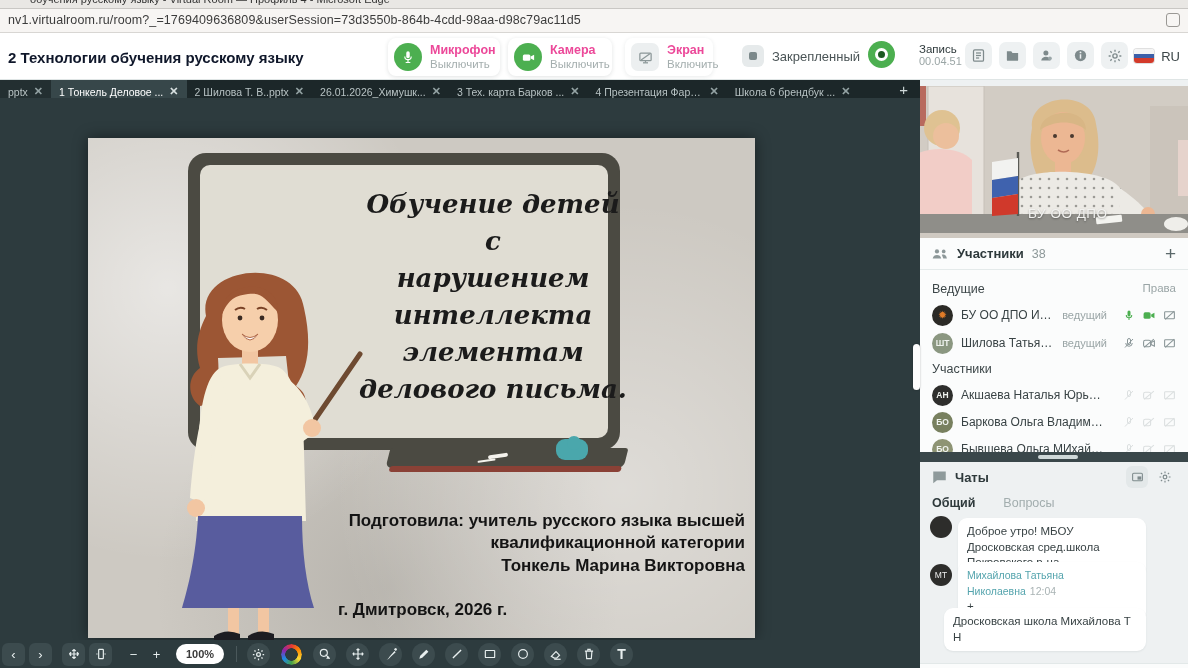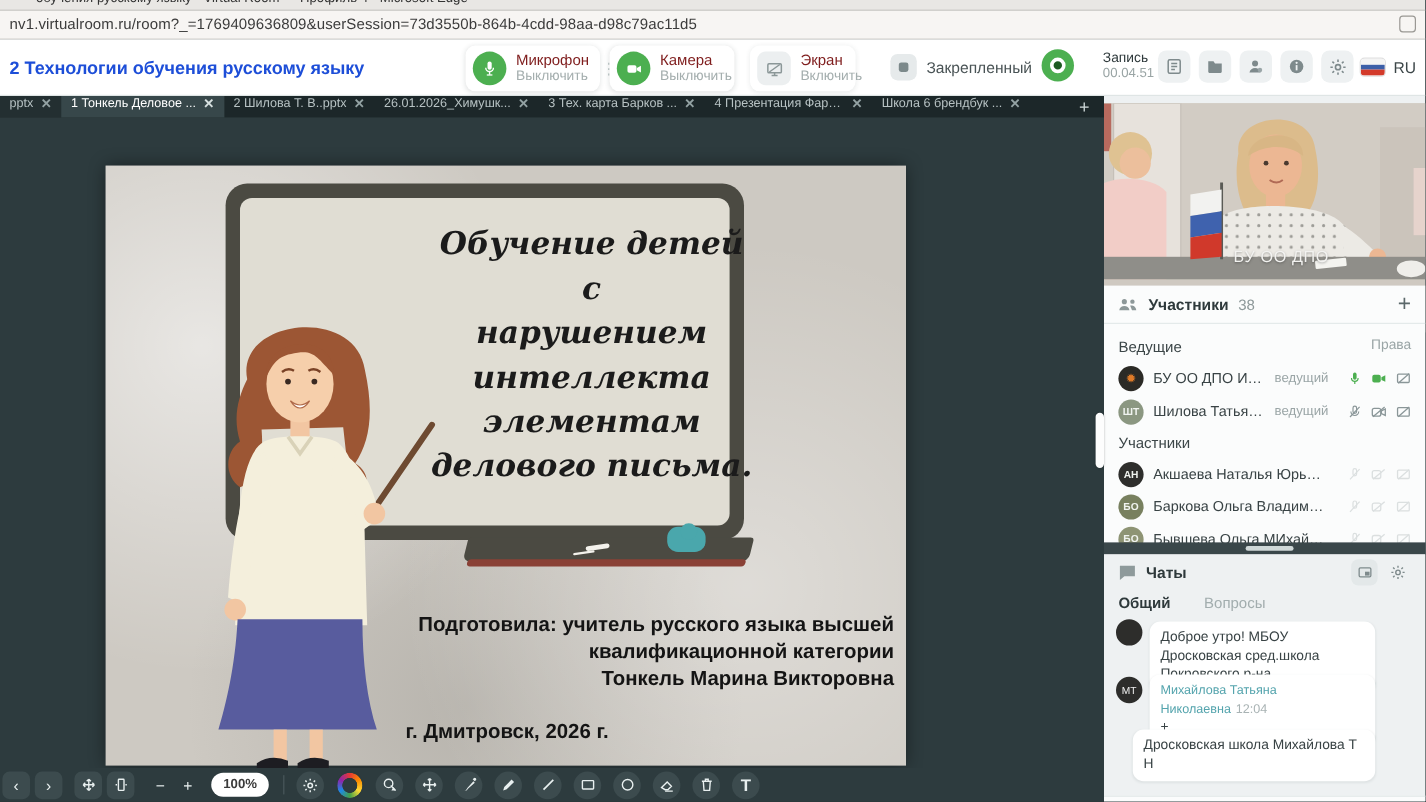--- a/index.html
+++ b/index.html
@@ -9,48 +9,48 @@
 
   
   .win-title { position:absolute; left:0; top:0; width:1188px; height:9px; background:#e9e7e4; border-bottom:1px solid #c9c7c4; overflow:hidden; }
   .win-title span { position:absolute; left:30px; top:-7px; font-size:11px; color:#333; }
   .url-bar { position:absolute; left:0; top:9px; width:1188px; height:24px; background:#f7f5f3; border-bottom:1px solid #d8d6d3;text-decoration:underline; }
   .url-text { position:absolute; left:8px; top:4px; font-size:12.5px; color:#3c3c3c; letter-spacing:.1px; }
   .url-side-icon { position:absolute; right:8px; top:4px; width:14px; height:14px; border:1.5px solid #9a9894; border-radius:3px; }
 
   
   .app-header { position:absolute; left:0; top:33px; width:1188px; height:47px; background:#ffffff; border-bottom:1px solid #dfe5e5; }
-  .hdr-title { position:absolute; left:8px; top:16px; font-size:15px; font-weight:bold; color:#1d4ed8; }
+  .hdr-title { position:absolute; left:8px; top:16px; font-size:15px; font-weight:bold; color:#0f172a; }
   .ctrl-card { position:absolute; top:5px; height:38px; background:#fff; border-radius:8px; box-shadow:0 1px 4px rgba(40,60,60,.14); display:flex; align-items:center; padding:0 6px; }
   .ctrl-ico { width:28px; height:28px; border-radius:50%; display:flex; align-items:center; justify-content:center; flex:0 0 auto; }
   .ctrl-ico.green { background:#4caf50; }
   .ctrl-ico.gray { background:#eceff0; border-radius:7px; }
   .ctrl-txt { margin-left:8px; line-height:1.15; }
-  .ctrl-txt .l1 { font-size:12.5px; font-weight:normal; color:#7f1d1d; }
+  .ctrl-txt .l1 { font-size:12.5px; font-weight:bold; color:#ec4899; }
   .ctrl-txt .l2 { font-size:11.5px; color:#a4aeae; }
   .ctrl-dots { margin-left:10px; color:#c2cbcb; font-size:13px; cursor:pointer; }
   .pin-wrap { position:absolute; top:12px; display:flex; align-items:center; gap:8px; cursor:pointer; }
   .pin-ico { width:22px; height:22px; background:#e6eaeb; border-radius:6px; position:relative; }
   .pin-ico:after { content:""; position:absolute; left:7px; top:7px; width:8px; height:8px; background:#7c898b; border-radius:2px; }
   .pin-label { font-size:13px; color:#4a5456; }
   .rec-wrap { position:absolute; top:8px; display:flex; align-items:center; gap:24px; }
   .rec-ico { width:27px; height:27px; border-radius:50%; background:#4caf50; display:flex; align-items:center; justify-content:center; }
   .rec-ico i { display:block; width:13px; height:13px; border:3px solid #fff; border-radius:50%; background:#1c5a21; }
   .rec-txt .l1 { font-size:11.5px; color:#2f3a3c; }
   .rec-txt .l2 { font-size:11px; color:#9aa5a5; }
   .hdr-btns { position:absolute; right:60px; top:9px; display:flex; gap:7px; }
   .hdr-btn { width:27px; height:27px; background:#eef1f2; border-radius:7px; display:flex; align-items:center; justify-content:center; cursor:pointer; }
   .flag-ru { position:absolute; right:34px; top:16px; width:20px; height:14px; border-radius:3px; overflow:hidden; box-shadow:0 0 0 1px #e0e0e0; }
   .flag-ru i { display:block; height:33.3%; }
   .flag-ru i:nth-child(1){background:#f4f4f4;} .flag-ru i:nth-child(2){background:#3c5fa8;} .flag-ru i:nth-child(3){background:#d33a2a;}
   .lang-label { position:absolute; right:8px; top:16px; font-size:13px; color:#3c4648; }
 
   
   .tabbar { position:absolute; left:0; top:80px; width:920px; height:18px; background:#1c2729; display:flex; align-items:stretch; }
-  .tab { display:flex; align-items:flex-start; gap:6px; padding:0 8px; font-size:10.5px; color:#b7c2c3; white-space:nowrap; cursor:pointer; }
+  .tab { display:flex; align-items:flex-end; gap:6px; padding:0 8px; font-size:10.5px; color:#b7c2c3; white-space:nowrap; cursor:pointer; }
   .tab .x { color:#93a2a3; font-size:11px; font-weight:bold; cursor:pointer; }
   .tab.partial { background:#232f31; max-width:58px; overflow:hidden; }
   .tab.active { background:#37474a; color:#fff; }
   .tab.active .x { color:#d7e0e0; }
   .tab-label { overflow:hidden; text-overflow:ellipsis; max-width:108px; }
   .tab-plus { margin-left:auto; color:#cfd9d9; font-size:15px; padding:0 12px; cursor:pointer; display:flex; align-items:center; }
 
   
   .viewer { position:absolute; left:0; top:98px; width:920px; height:542px; background:#2d3b3e; overflow:hidden; }
   .slide { position:absolute; left:88px; top:40px; width:667px; height:500px;

